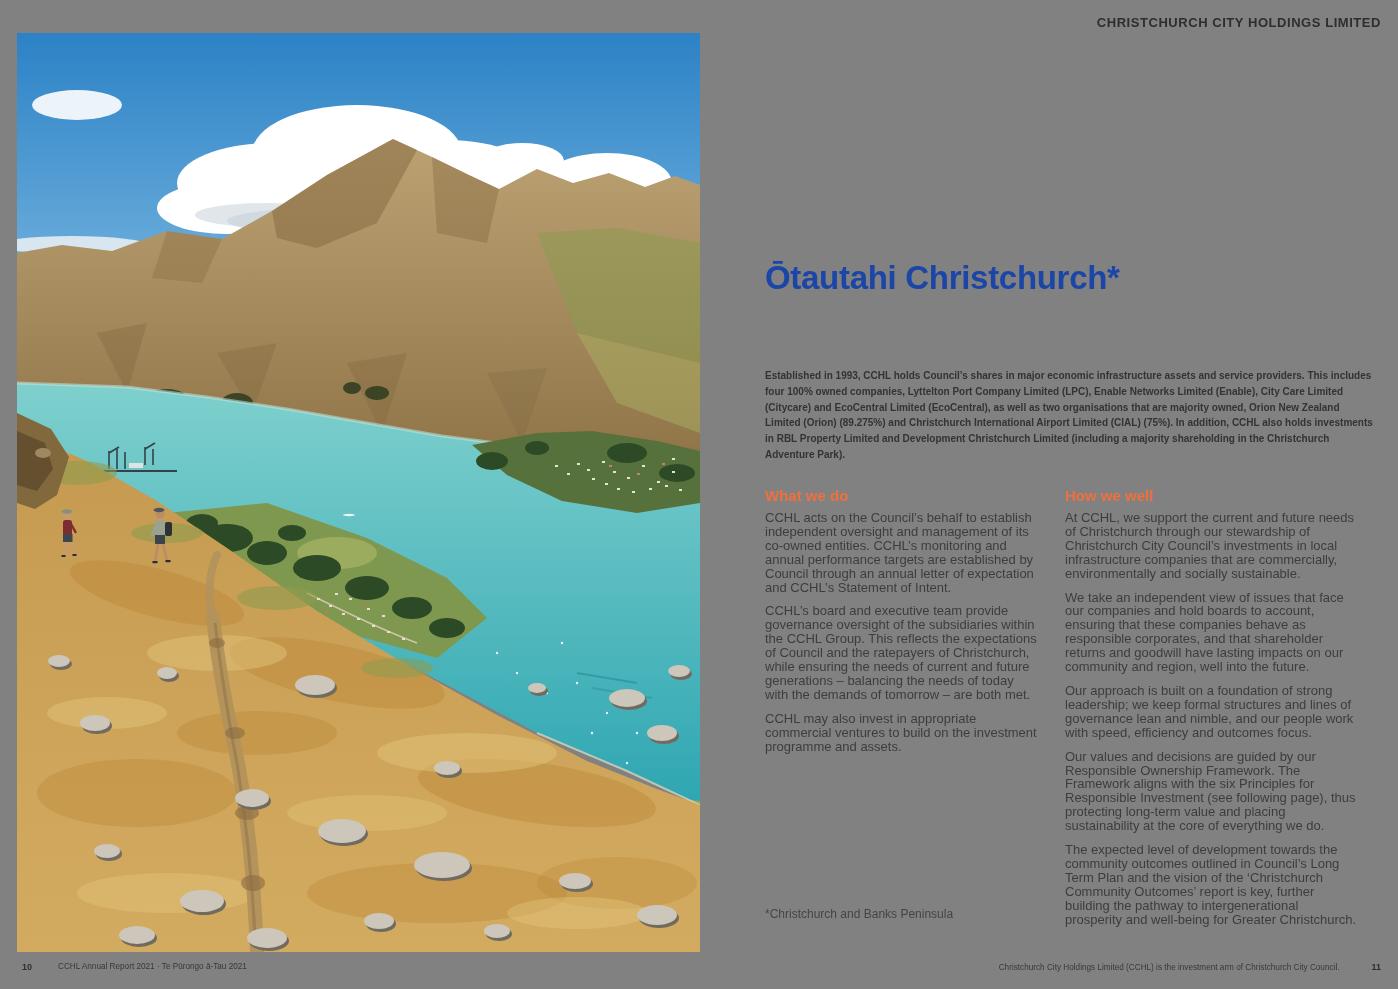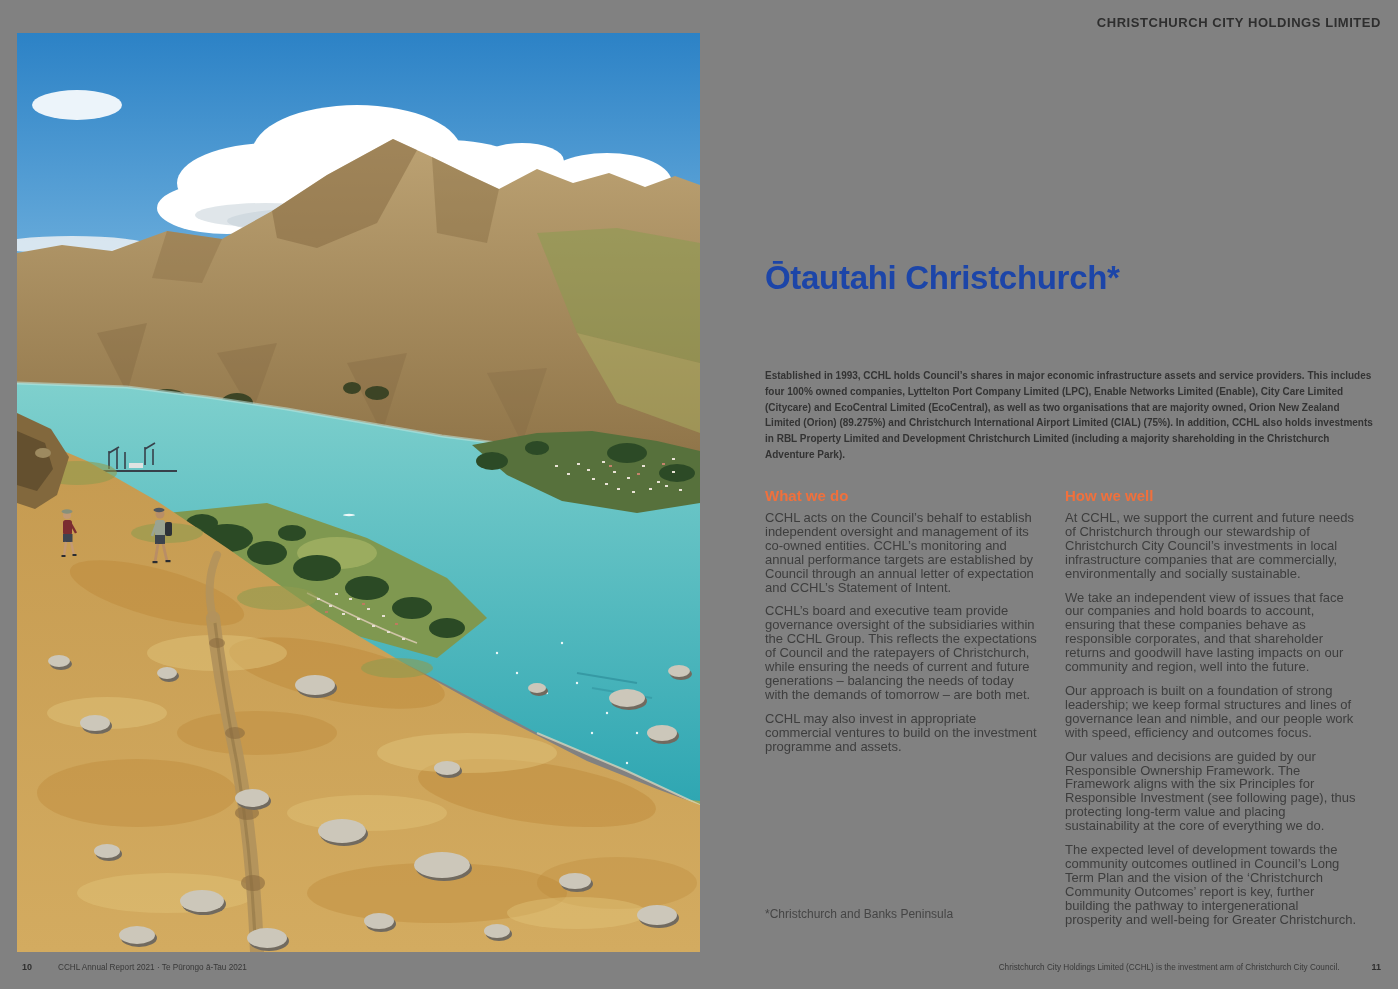--- a/index.html
+++ b/index.html
@@ -47,21 +47,21 @@
   .col p{
     margin:0 0 10px 0;
     font-size:13px;line-height:13.9px;color:#3d3d3d;
   }
   .footnote{
     position:absolute;left:765px;top:907px;
     font-size:12px;color:#454545;
   }
   .footer-left{
     position:absolute;left:22px;top:962px;
-    display:flex;align-items:center;gap:26px;
+    display:flex;align-items:flex-start;gap:26px;
     font-size:8.2px;color:#383838;
   }
   .footer-right{
     position:absolute;right:17px;top:962px;
     display:flex;align-items:baseline;gap:32px;
     font-size:8.2px;color:#383838;
   }
   .pagenum{font-weight:bold;font-size:9px;color:#2f2f2f;}
 </style>
 </head>

